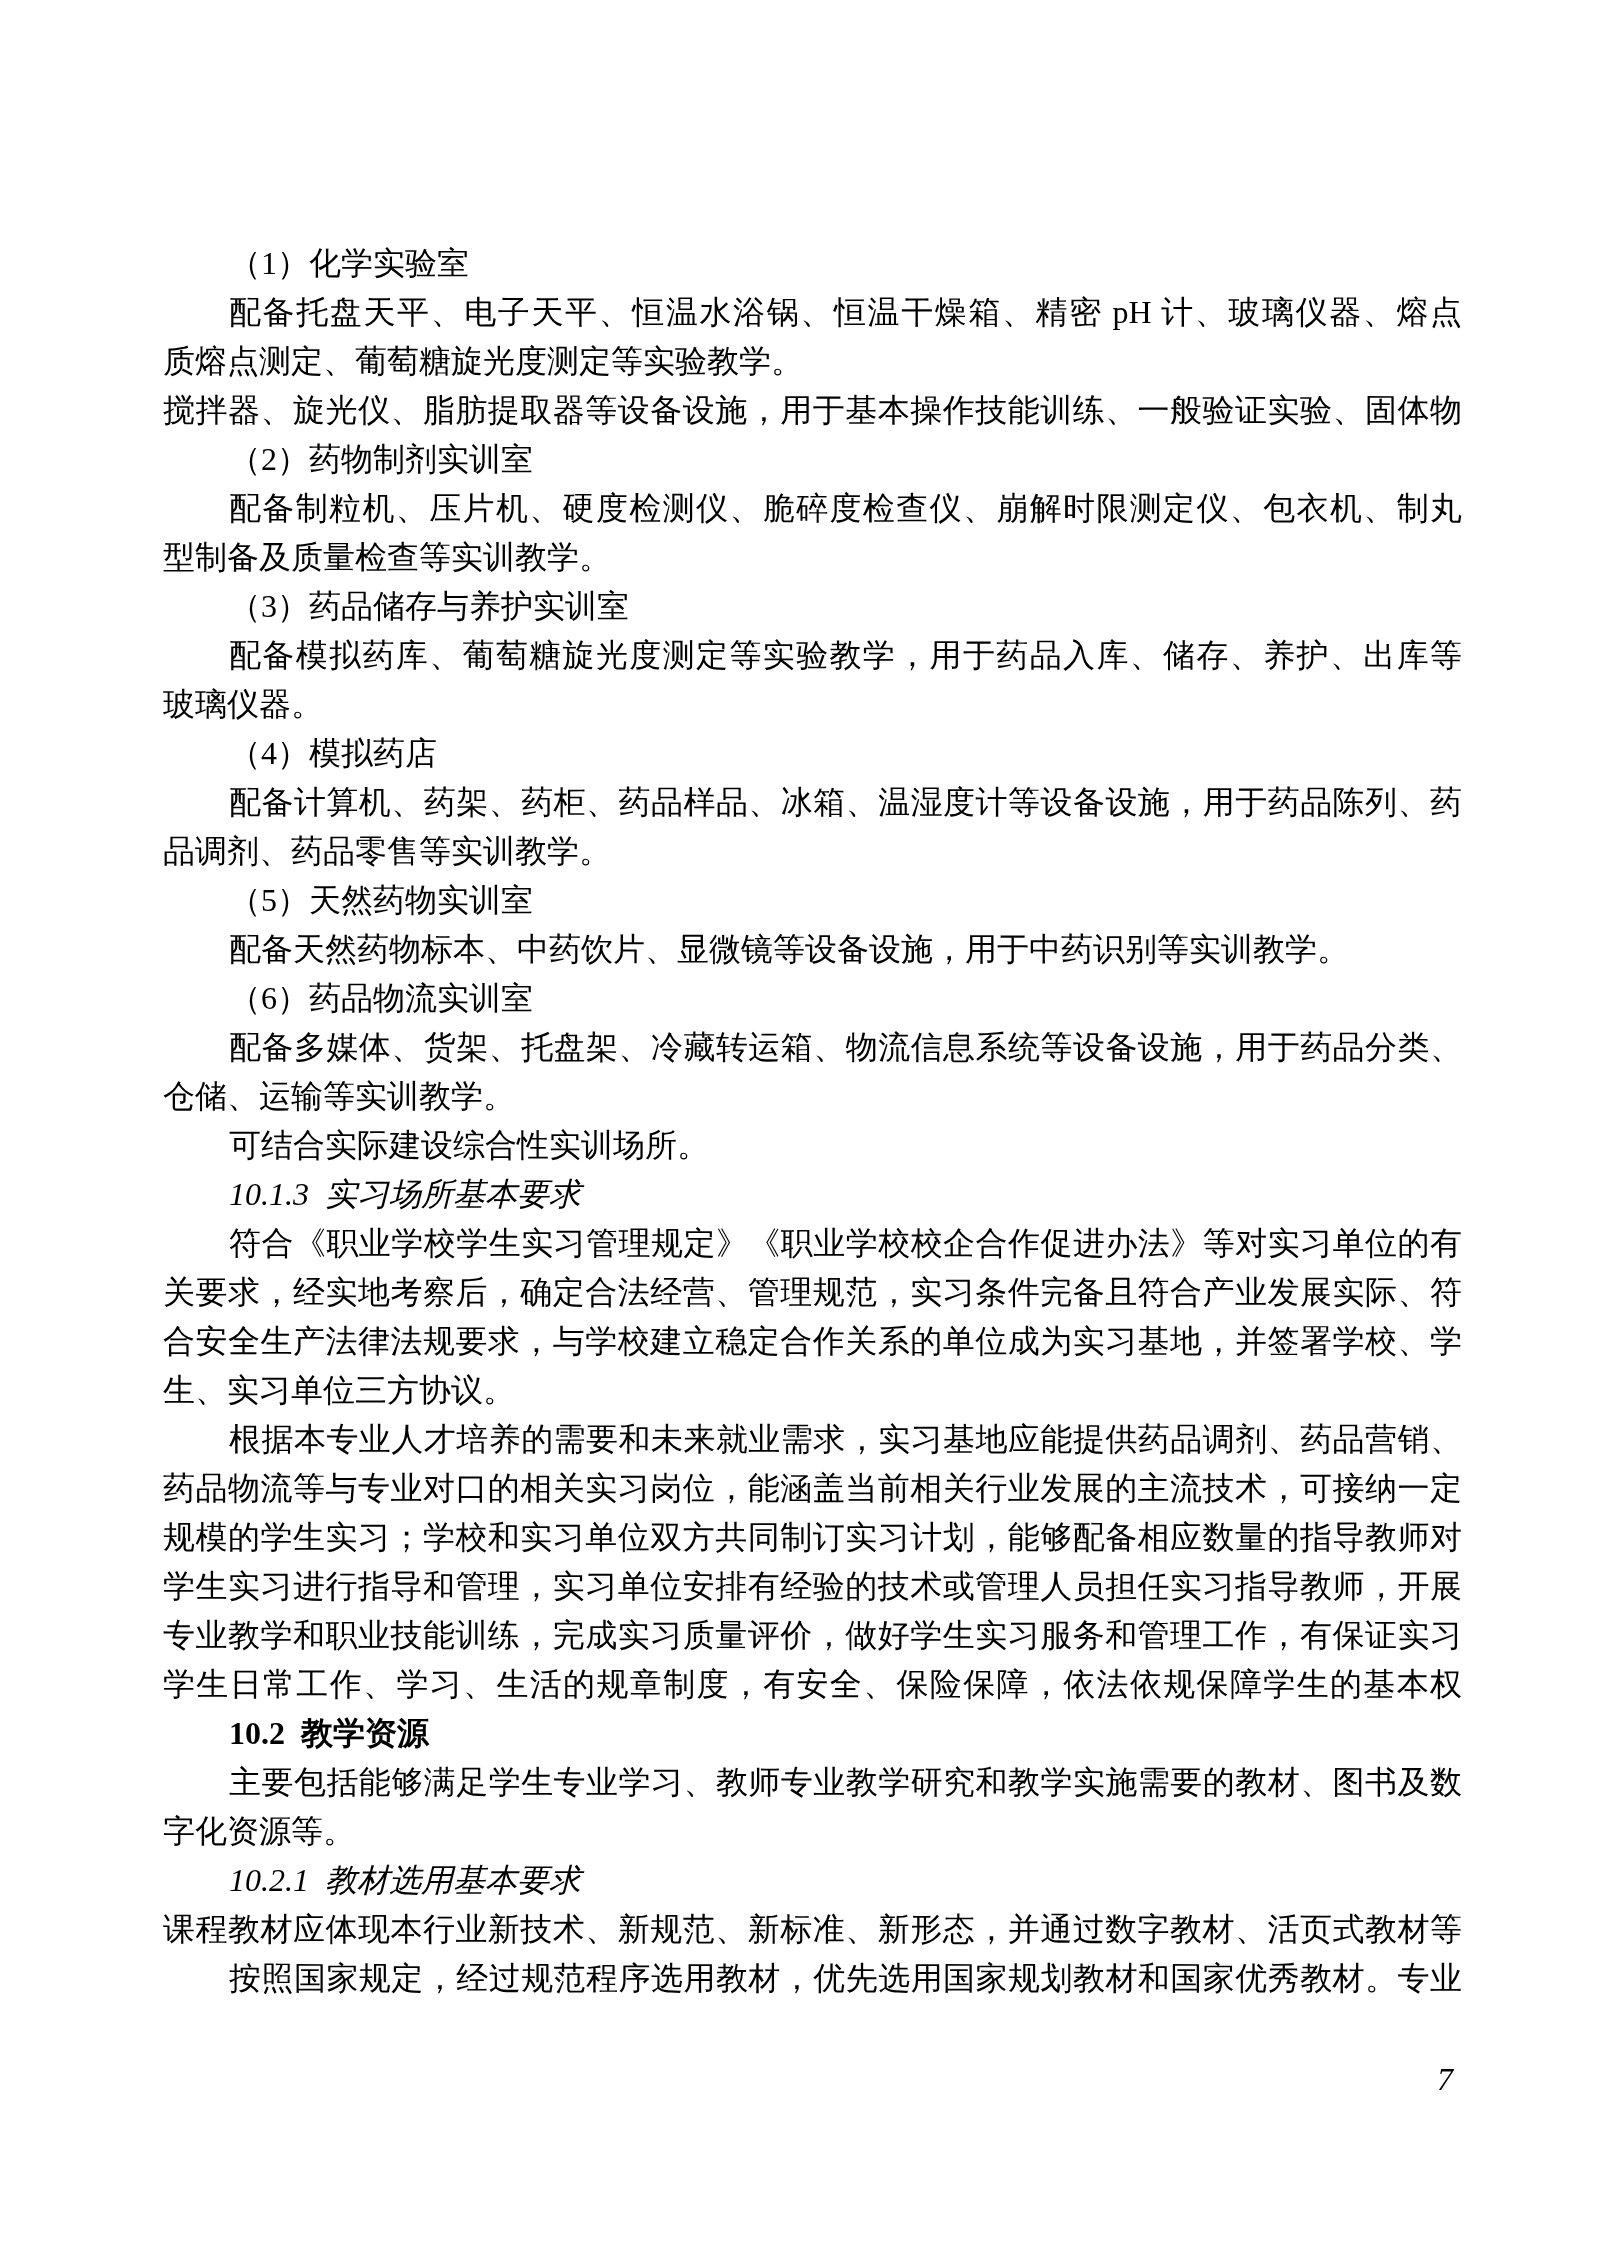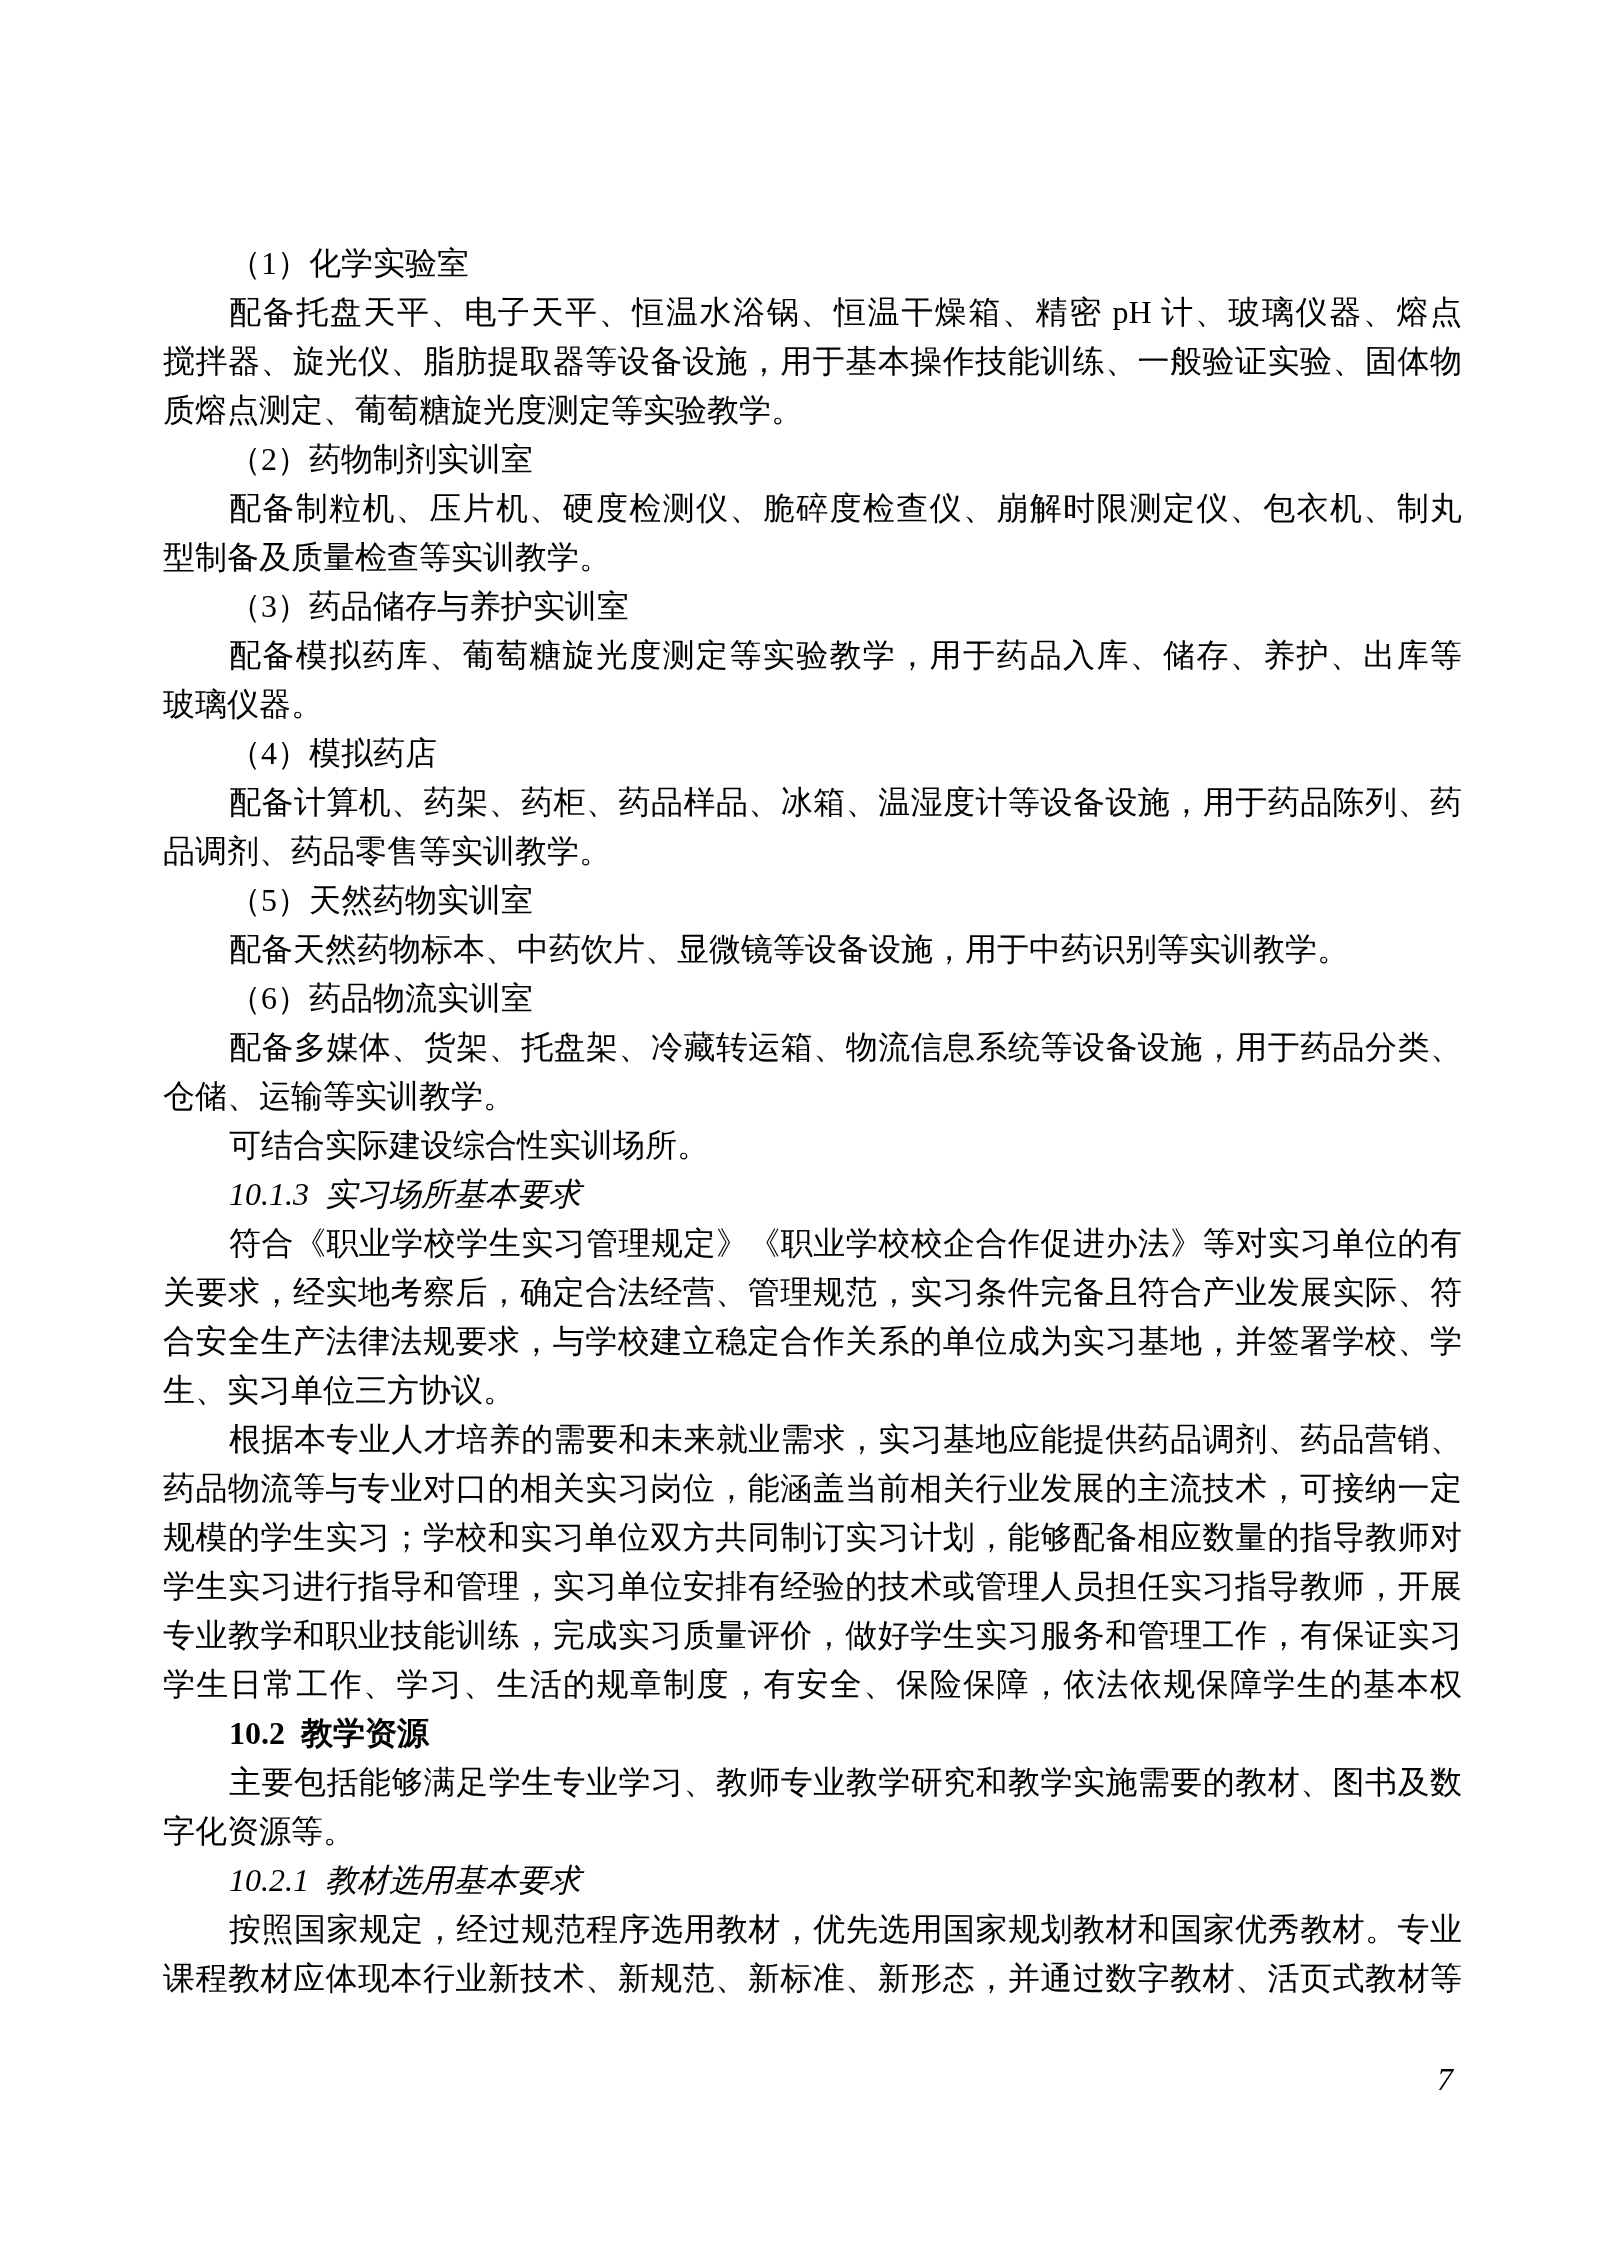--- a/index.html
+++ b/index.html
@@ -57,22 +57,22 @@
     font-style: italic;
   }
 </style>
 </head>
 <body>
 
 <div class="page">
   <main class="content">
     <p class="line indent nostretch">（1）化学实验室</p>
     <p class="line indent stretch">配备托盘天平、电子天平、恒温水浴锅、恒温干燥箱、精密 pH 计、玻璃仪器、熔点仪、</p>
+    <p class="line nostretch">质熔点测定、葡萄糖旋光度测定等实验教学。</p>
     <p class="line stretch">搅拌器、旋光仪、脂肪提取器等设备设施，用于基本操作技能训练、一般验证实验、固体物</p>
-    <p class="line nostretch">质熔点测定、葡萄糖旋光度测定等实验教学。</p>
     <p class="line indent nostretch">（2）药物制剂实训室</p>
     <p class="line indent stretch">配备制粒机、压片机、硬度检测仪、脆碎度检查仪、崩解时限测定仪、包衣机、制丸机、</p>
     <p class="line nostretch">型制备及质量检查等实训教学。</p>
     <p class="line indent nostretch">（3）药品储存与养护实训室</p>
     <p class="line indent stretch">配备模拟药库、葡萄糖旋光度测定等实验教学，用于药品入库、储存、养护、出库等</p>
     <p class="line nostretch">玻璃仪器。</p>
     <p class="line indent nostretch">（4）模拟药店</p>
     <p class="line indent stretch">配备计算机、药架、药柜、药品样品、冰箱、温湿度计等设备设施，用于药品陈列、药</p>
     <p class="line nostretch">品调剂、药品零售等实训教学。</p>
     <p class="line indent nostretch">（5）天然药物实训室</p>
@@ -89,18 +89,18 @@
     <p class="line indent stretch">根据本专业人才培养的需要和未来就业需求，实习基地应能提供药品调剂、药品营销、</p>
     <p class="line stretch">药品物流等与专业对口的相关实习岗位，能涵盖当前相关行业发展的主流技术，可接纳一定</p>
     <p class="line stretch">规模的学生实习；学校和实习单位双方共同制订实习计划，能够配备相应数量的指导教师对</p>
     <p class="line stretch">学生实习进行指导和管理，实习单位安排有经验的技术或管理人员担任实习指导教师，开展</p>
     <p class="line stretch">专业教学和职业技能训练，完成实习质量评价，做好学生实习服务和管理工作，有保证实习</p>
     <p class="line stretch">学生日常工作、学习、生活的规章制度，有安全、保险保障，依法依规保障学生的基本权益。</p>
     <p class="line indent nostretch bold">10.2  教学资源</p>
     <p class="line indent stretch">主要包括能够满足学生专业学习、教师专业教学研究和教学实施需要的教材、图书及数</p>
     <p class="line nostretch">字化资源等。</p>
     <p class="line indent nostretch kai">10.2.1  教材选用基本要求</p>
+    <p class="line stretch">课程教材应体现本行业新技术、新规范、新标准、新形态，并通过数字教材、活页式教材等</p>
     <p class="line indent stretch">按照国家规定，经过规范程序选用教材，优先选用国家规划教材和国家优秀教材。专业</p>
-    <p class="line stretch">课程教材应体现本行业新技术、新规范、新标准、新形态，并通过数字教材、活页式教材等</p>
   </main>
   <div class="page-number">7</div>
 </div>
 
 
 </body></html>

